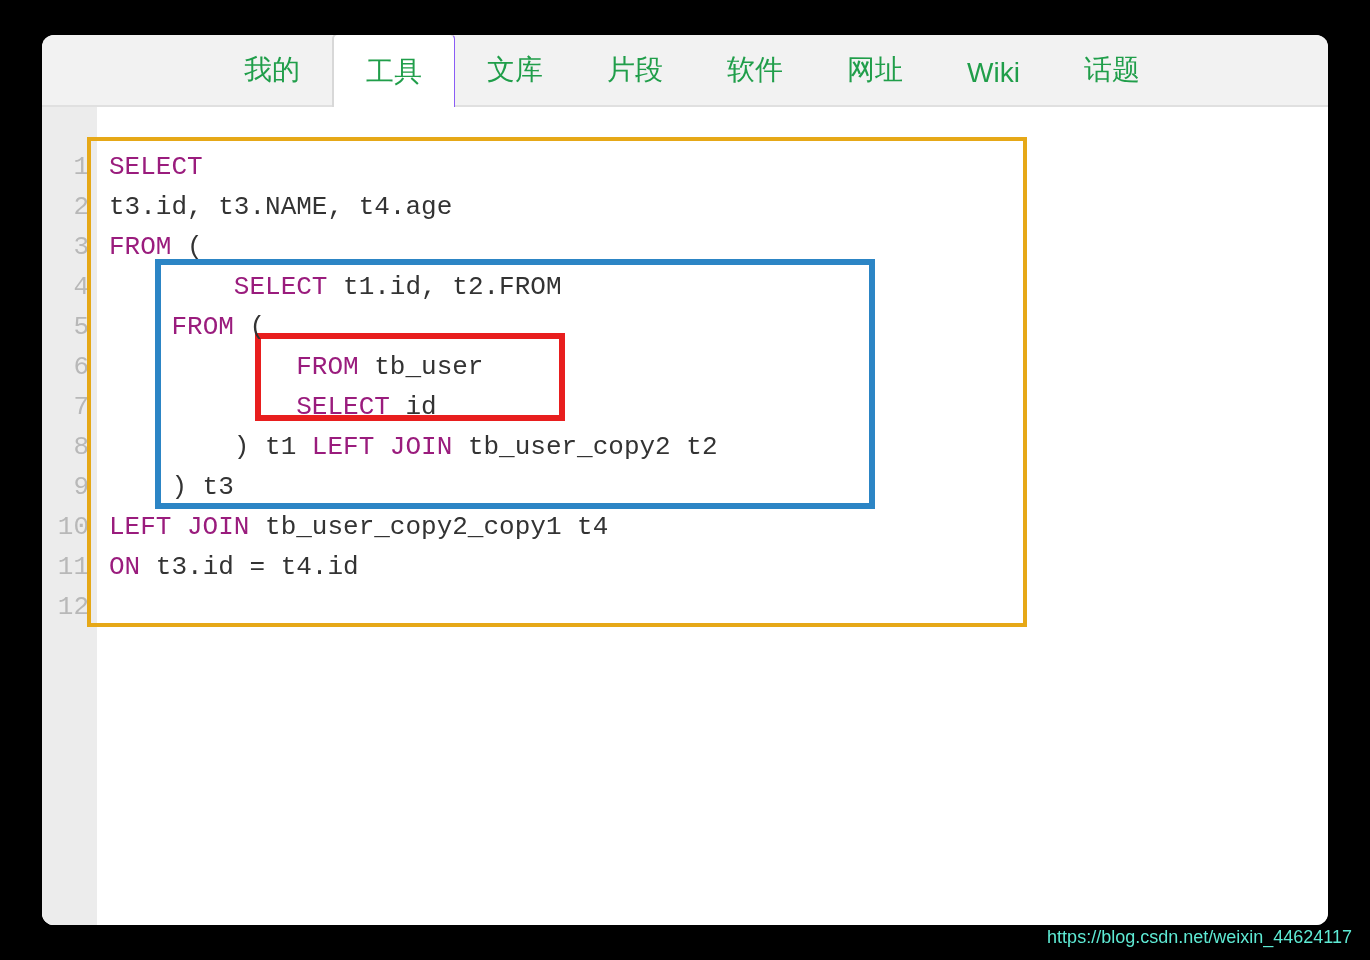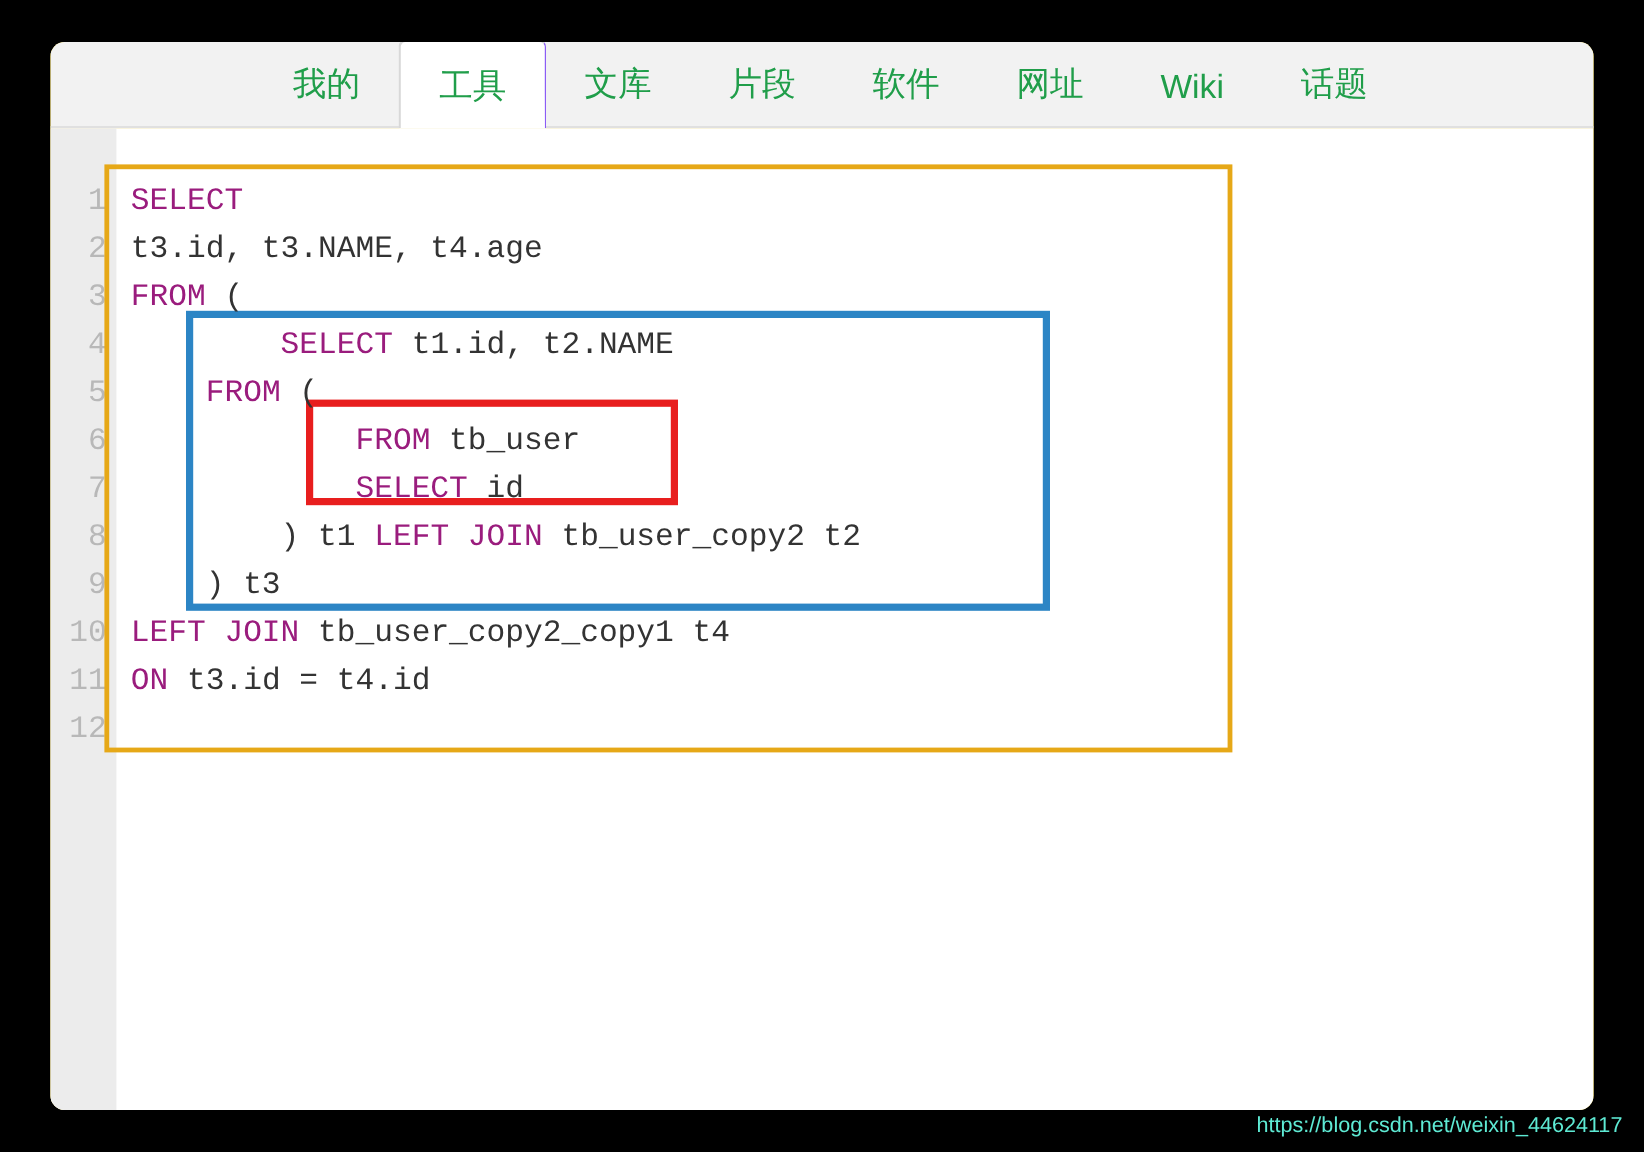--- a/index.html
+++ b/index.html
@@ -9,21 +9,21 @@
     }
     body {
       background: #000000;
       width: 1370px;
       height: 960px;
       padding: 35px 42px;
       font-family: "Helvetica Neue", Arial, sans-serif;
       position: relative;
     }
     .app-window {
-      background: #fde047;
+      background: #e5e5e5;
       width: 100%;
       height: 100%;
       border-radius: 12px;
       overflow: hidden;
       display: flex;
       flex-direction: column;
     }
     .tab-bar {
       height: 72px;
       background: #f2f2f2;
@@ -161,21 +161,21 @@
     </div>
 
     <div class="code-area">
       <div class="box box-orange"></div>
       <div class="box box-blue"></div>
       <div class="box box-red"></div>
 
       <div class="code-line"><span class="kw">SELECT</span></div>
       <div class="code-line"><span class="ident">t3.id, t3.NAME, t4.age</span></div>
       <div class="code-line"><span class="kw">FROM</span><span class="ident"> (</span></div>
-      <div class="code-line"><span class="ident">        </span><span class="kw">SELECT</span><span class="ident"> t1.id, t2.NAME</span></div>
+      <div class="code-line"><span class="ident">        </span><span class="kw">SELECT</span><span class="ident"> t1.id, t2.FROM</span></div>
       <div class="code-line"><span class="ident">    </span><span class="kw">FROM</span><span class="ident"> (</span></div>
       <div class="code-line"><span class="ident">            </span><span class="kw">FROM</span><span class="ident"> tb_user</span></div>
       <div class="code-line"><span class="ident">            </span><span class="kw">SELECT</span><span class="ident"> id</span></div>
       <div class="code-line"><span class="ident">        ) t1 </span><span class="kw">LEFT JOIN</span><span class="ident"> tb_user_copy2 t2</span></div>
       <div class="code-line"><span class="ident">    ) t3</span></div>
       <div class="code-line"><span class="kw">LEFT JOIN</span><span class="ident"> tb_user_copy2_copy1 t4</span></div>
       <div class="code-line"><span class="kw">ON</span><span class="ident"> t3.id = t4.id</span></div>
     </div>
   </div>
 </div>

